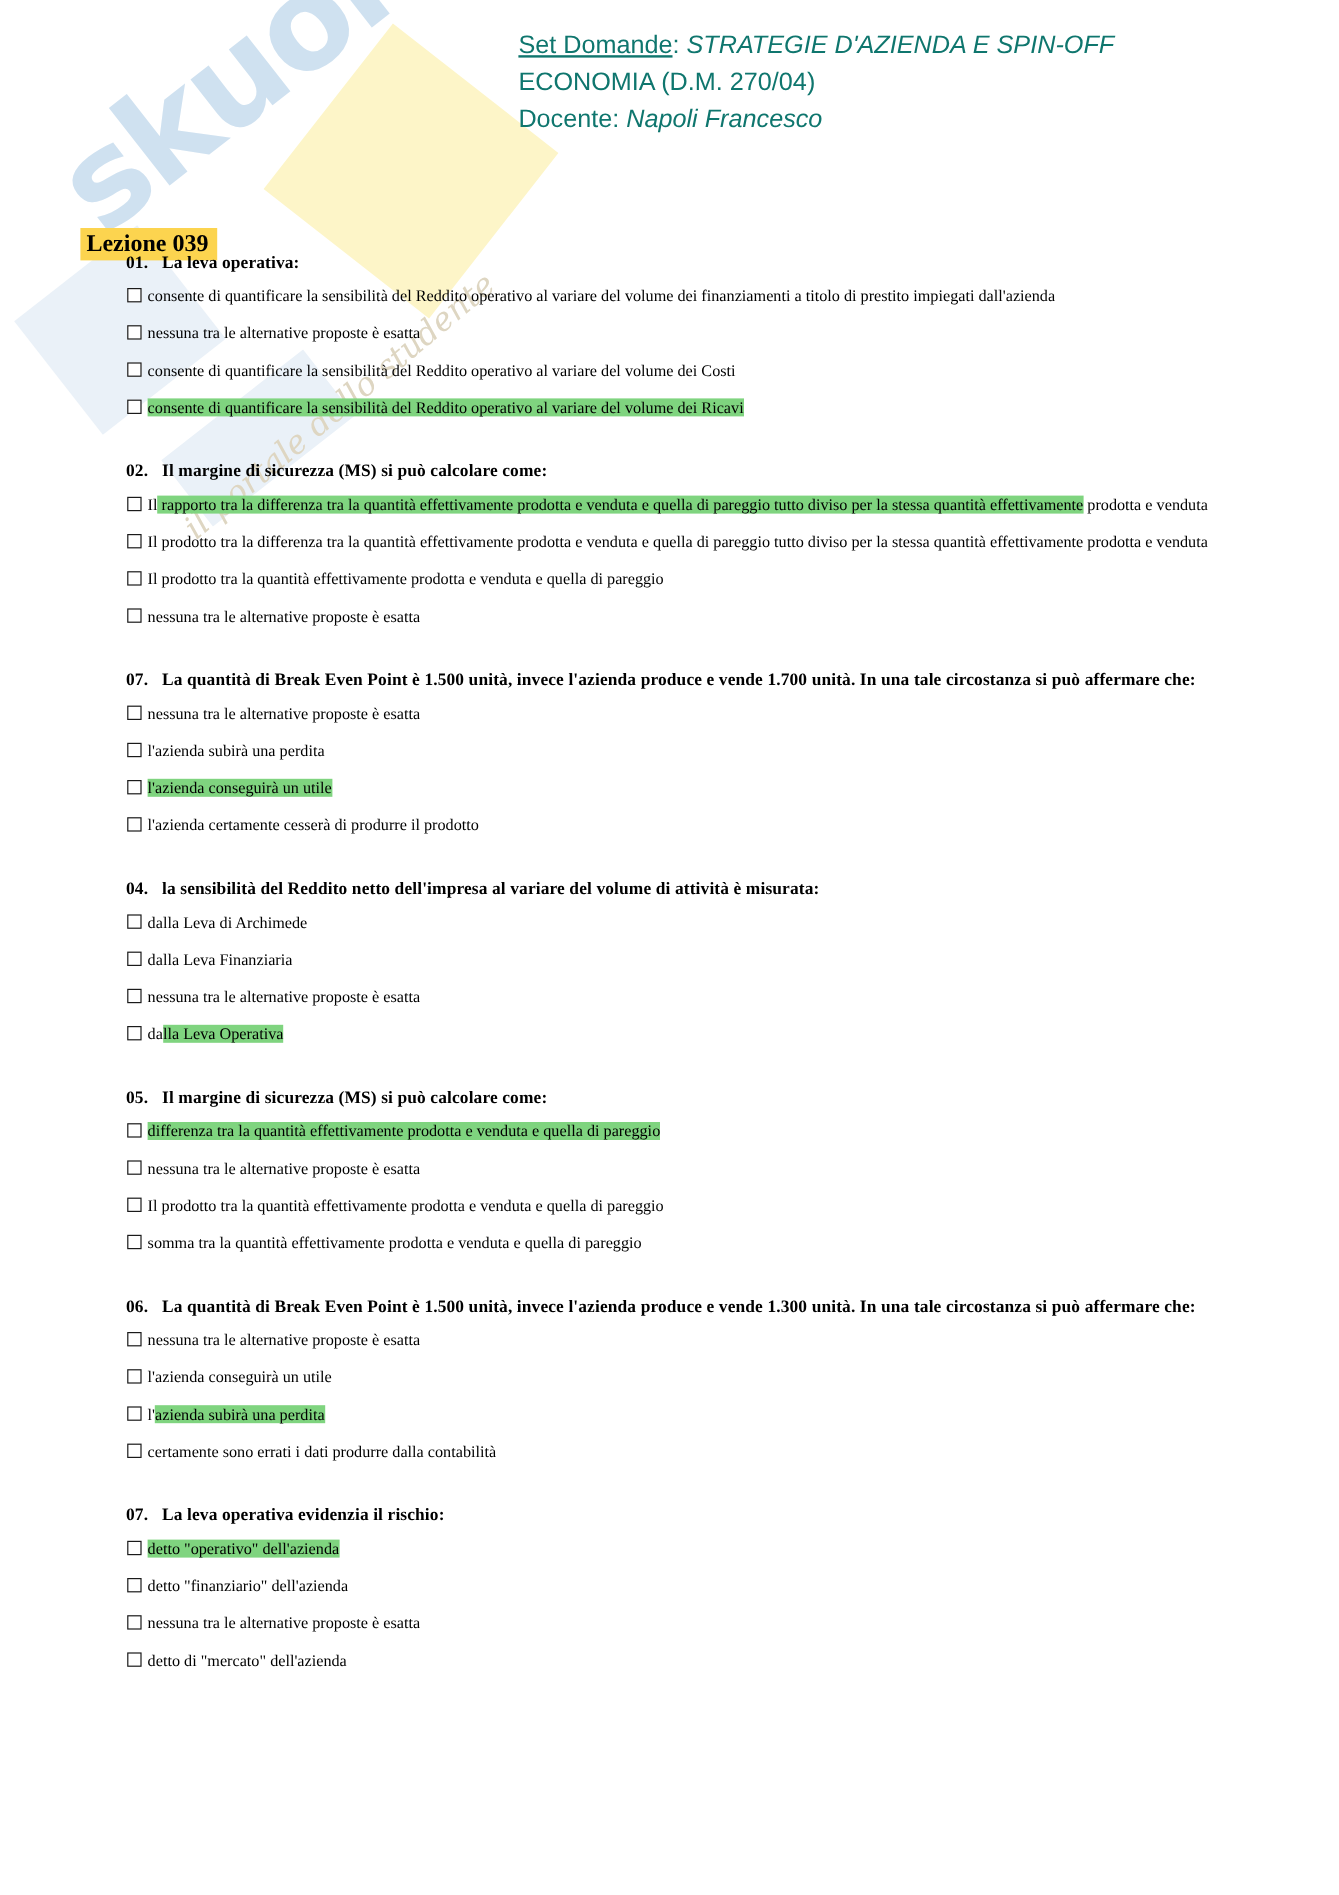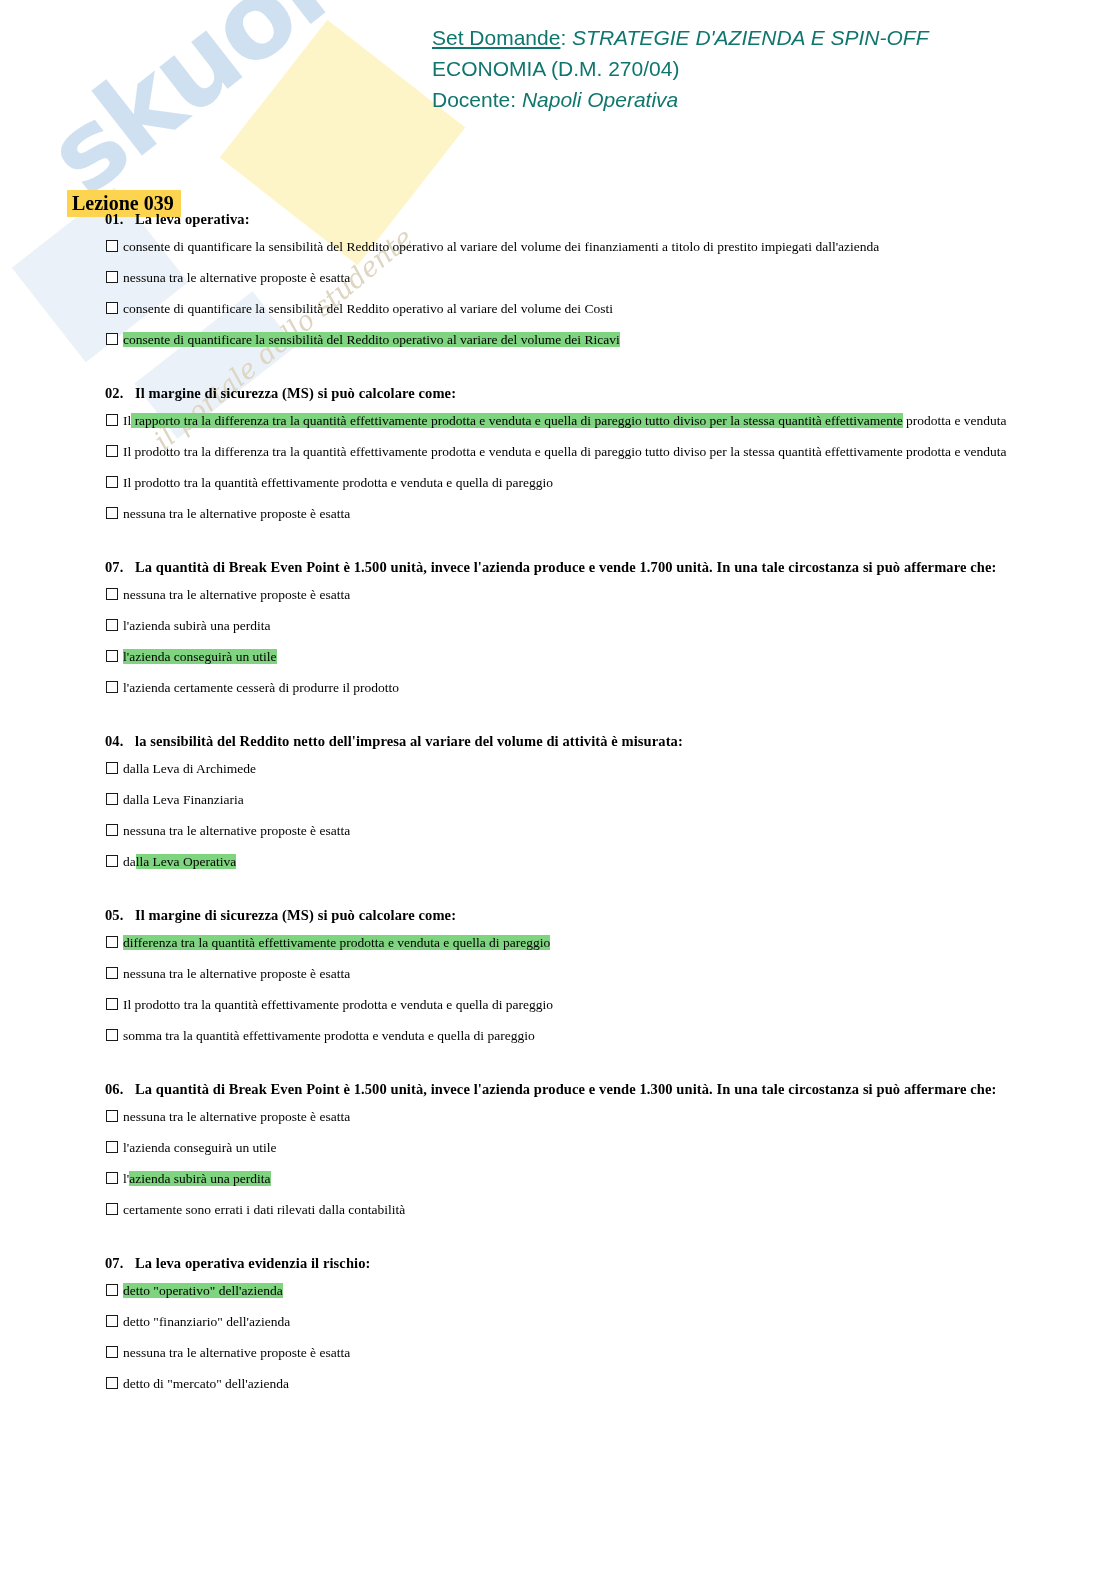--- a/index.html
+++ b/index.html
@@ -175,21 +175,21 @@
     <div class="wm-logo">skuola.net</div>
     <div class="wm-script">il portale dello studente</div>
   </div>
 
   <div class="doc-header">
     <div>
       <span class="lbl">Set Domande</span><span>: </span><span class="val">STRATEGIE D'AZIENDA E SPIN-OFF</span>
     </div>
     <div class="row2">ECONOMIA (D.M. 270/04)</div>
     <div>
-      <span>Docente</span><span>: </span><span class="val">Napoli Operativa</span>
+      <span>Docente</span><span>: </span><span class="val">Napoli Francesco</span>
     </div>
   </div>
 
   <div class="content">
     <div class="lesson-title">Lezione 039</div>
     <div class="questions" id="questions-root">
         <div class="qblock">
           <div class="qhead">
             <span class="qnum">01.</span>
             <span class="qtext">La leva operativa:</span>
@@ -322,21 +322,21 @@
             <li class="answer">
               <span class="checkbox"></span>
               <span class="atext"><span>l'azienda conseguirà un utile</span></span>
             </li>
             <li class="answer">
               <span class="checkbox"></span>
               <span class="atext"><span>l'</span><span class="hl">azienda subirà una perdita</span></span>
             </li>
             <li class="answer">
               <span class="checkbox"></span>
-              <span class="atext"><span>certamente sono errati i dati rilevati dalla contabilità</span></span>
+              <span class="atext"><span>certamente sono errati i dati produrre dalla contabilità</span></span>
             </li>
           </ul>
         </div>
         <div class="qblock">
           <div class="qhead">
             <span class="qnum">07.</span>
             <span class="qtext">La leva operativa evidenzia il rischio:</span>
           </div>
           <ul class="answers">
             <li class="answer">

